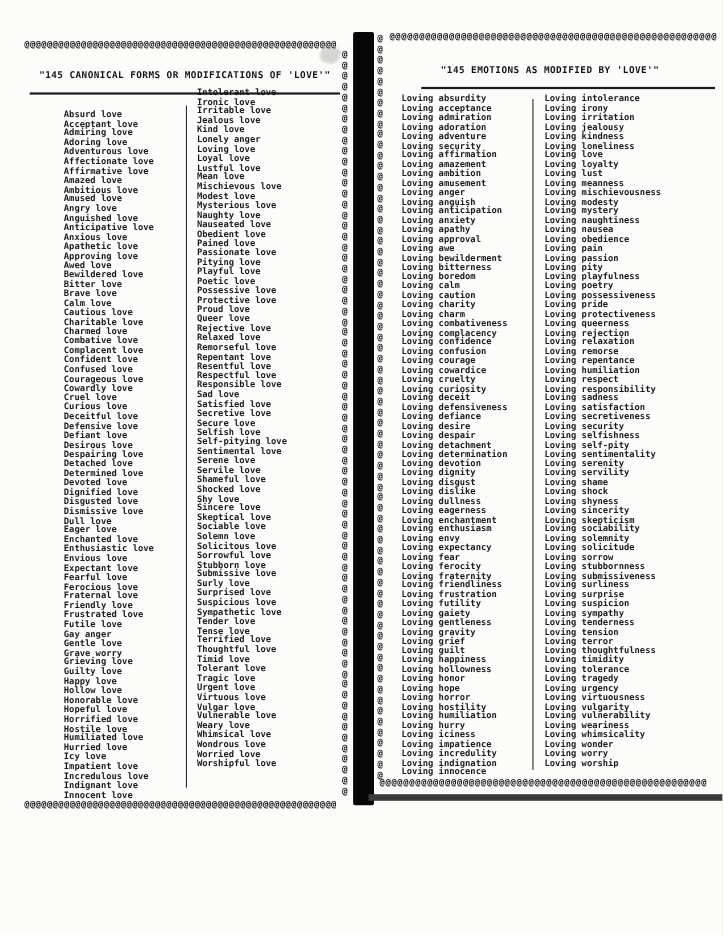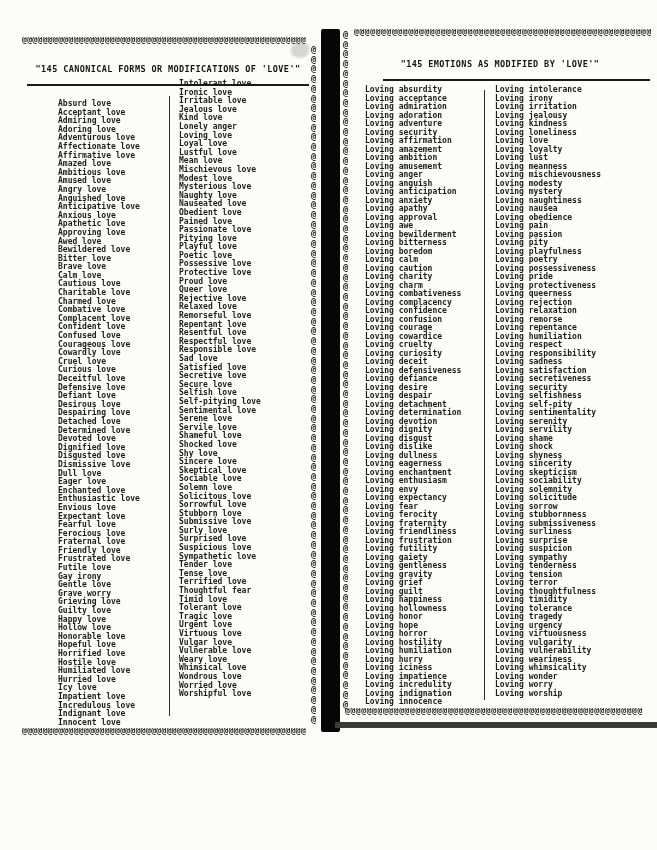--- a/index.html
+++ b/index.html
@@ -124,21 +124,21 @@
       <div class="entry">Enchanted love</div>
       <div class="entry">Enthusiastic love</div>
       <div class="entry">Envious love</div>
       <div class="entry">Expectant love</div>
       <div class="entry">Fearful love</div>
       <div class="entry">Ferocious love</div>
       <div class="entry">Fraternal love</div>
       <div class="entry">Friendly love</div>
       <div class="entry">Frustrated love</div>
       <div class="entry">Futile love</div>
-      <div class="entry">Gay irony</div>
+      <div class="entry">Gay anger</div>
       <div class="entry">Gentle love</div>
       <div class="entry">Grave worry</div>
       <div class="entry">Grieving love</div>
       <div class="entry">Guilty love</div>
       <div class="entry">Happy love</div>
       <div class="entry">Hollow love</div>
       <div class="entry">Honorable love</div>
       <div class="entry">Hopeful love</div>
       <div class="entry">Horrified love</div>
       <div class="entry">Hostile love</div>
@@ -206,21 +206,21 @@
       <div class="entry">Sorrowful love</div>
       <div class="entry">Stubborn love</div>
       <div class="entry">Submissive love</div>
       <div class="entry">Surly love</div>
       <div class="entry">Surprised love</div>
       <div class="entry">Suspicious love</div>
       <div class="entry">Sympathetic love</div>
       <div class="entry">Tender love</div>
       <div class="entry">Tense love</div>
       <div class="entry">Terrified love</div>
-      <div class="entry">Thoughtful fear</div>
+      <div class="entry">Thoughtful love</div>
       <div class="entry">Timid love</div>
       <div class="entry">Tolerant love</div>
       <div class="entry">Tragic love</div>
       <div class="entry">Urgent love</div>
       <div class="entry">Virtuous love</div>
       <div class="entry">Vulgar love</div>
       <div class="entry">Vulnerable love</div>
       <div class="entry">Weary love</div>
       <div class="entry">Whimsical love</div>
       <div class="entry">Wondrous love</div>

